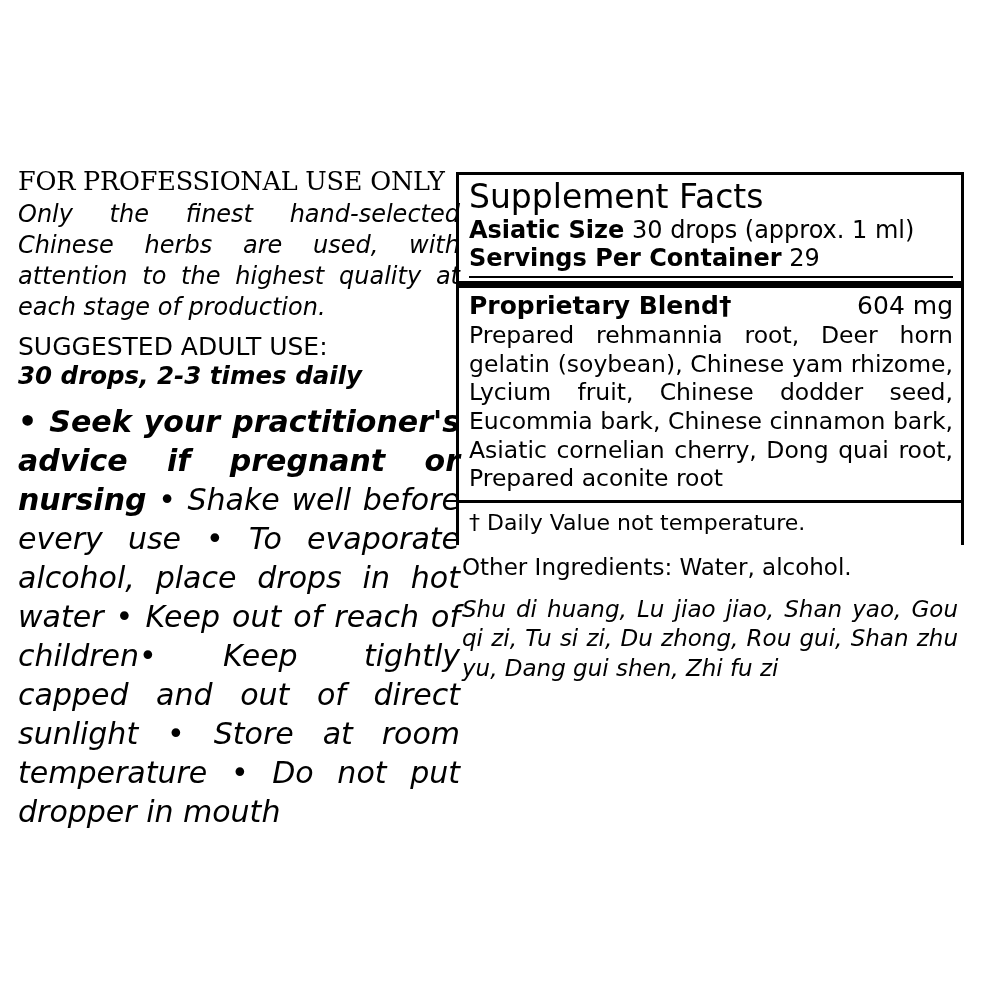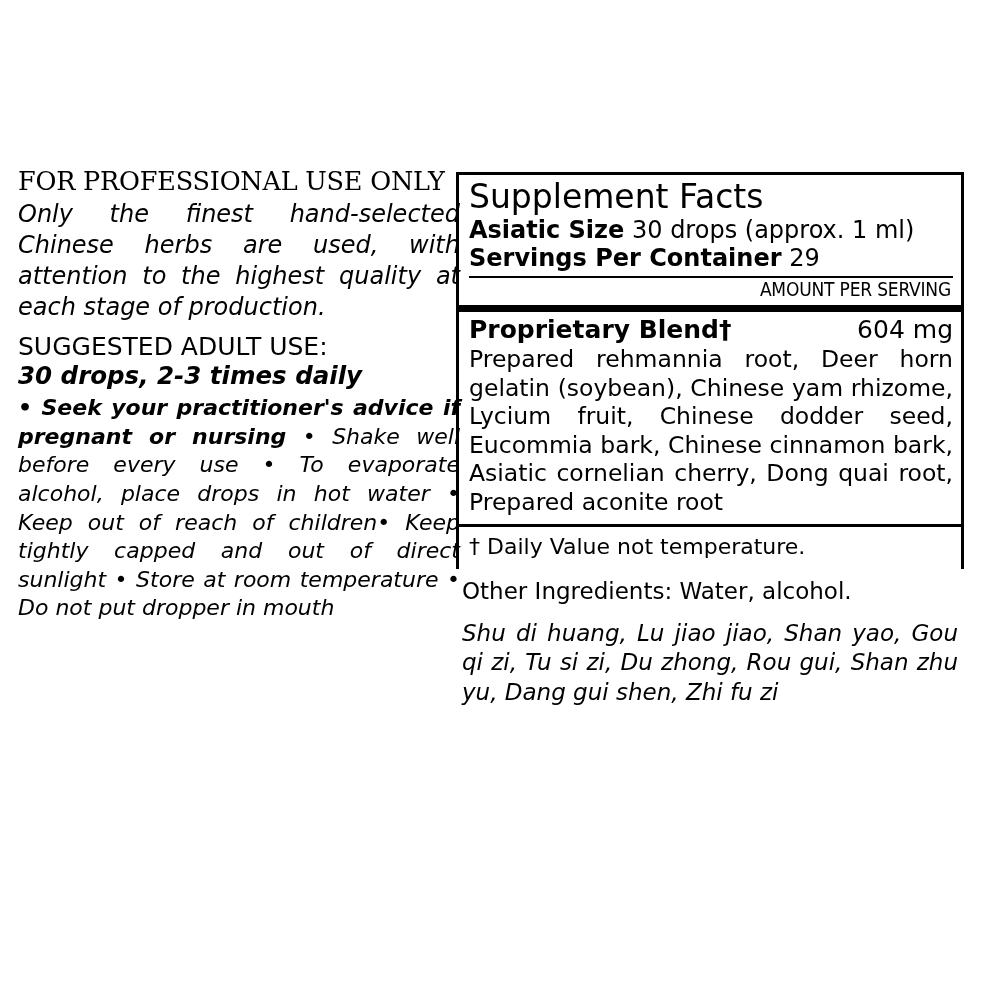--- a/index.html
+++ b/index.html
@@ -64,25 +64,25 @@
     font-weight: bold;
     font-size: 24.5px;
     line-height: 1.15;
     margin-top: 2px;
     white-space: nowrap;
   }
 
   .warnings {
     font-family: "DejaVu Sans", sans-serif;
     font-style: italic;
-    font-size: 22px;
+    font-size: 30px;
     line-height: 1.30;
     text-align: justify;
     text-align-last: left;
-    margin-top: 4px;
+    margin-top: 12px;
   }
   .warnings b {
     font-weight: bold;
   }
 
   
   .sf-panel {
     position: absolute;
     left: 456px;
     top: 172px;
@@ -214,21 +214,20 @@
         <div class="sf-title">Supplement Facts</div>
         <div class="sf-serving">
           <span class="lbl">Asiatic Size</span>
           <span>30 drops (approx. 1 ml)</span>
         </div>
         <div class="sf-serving">
           <span class="lbl">Servings Per Container</span>
           <span>29</span>
         </div>
         <div class="rule-thin"></div>
-        <div class="amount-per-serving">AMOUNT PER SERVING</div>
       </div>
 
       <div class="rule-thick"></div>
 
       <div class="sf-inner">
         <div class="blend-row">
           <span>Proprietary Blend†</span>
           <span class="amt">604 mg</span>
         </div>
         <div class="blend-list">Prepared rehmannia root, Deer horn gelatin (soybean), Chinese yam rhizome, Lycium fruit, Chinese dodder seed, Eucommia bark, Chinese cinnamon bark, Asiatic cornelian cherry, Dong quai root, Prepared aconite root</div>

